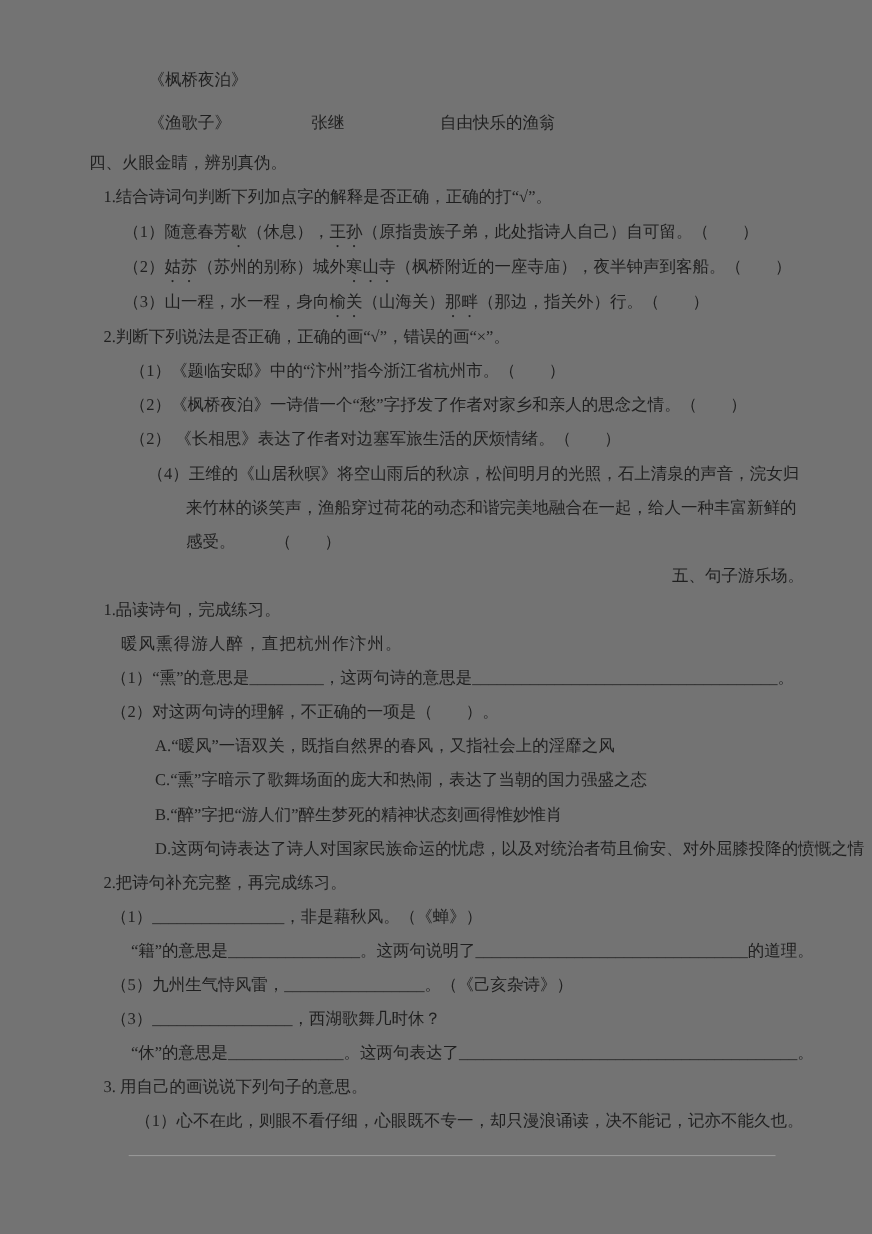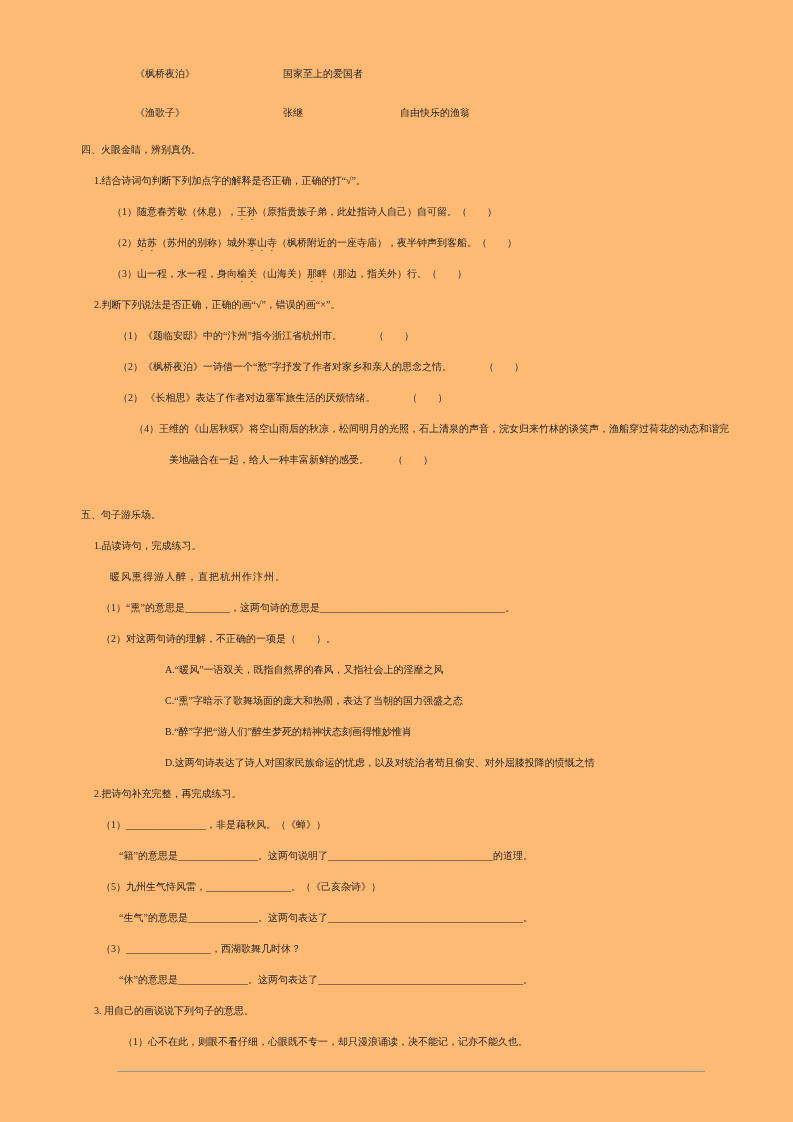--- a/index.html
+++ b/index.html
@@ -1,73 +1,72 @@
 <!DOCTYPE html>
 <html><head>
 <meta charset="utf-8">
 <style>
   html,body{margin:0;padding:0;background:#ffffff;}
   .page{
     position:relative;
     width:793px;height:1122px;
     box-sizing:border-box;
     padding:58px 62px 0 81px;
-    background:#fdba74;
+    background:#737373;
     overflow:hidden;
     font-family:"Liberation Serif","DejaVu Serif",serif;
-    font-size:10px;
+    font-size:15px;
     color:#1f1f1f;
   }
   .ln{line-height:31px;margin:0;white-space:nowrap;}
   .wrapln{white-space:normal;}
   
   .ind-intro{margin-left:13px;}
   .ind-q1item{margin-left:31px;}
-  .ind-q2item{margin-left:37px;gap:32px;}
+  .ind-q2item{margin-left:37px;}
   .ind-q2item4{margin-left:53px;padding-left:35px;text-indent:-35px;}
   .ind-sub{margin-left:20px;}
   .ind-quote{margin-left:38px;}
   .ind-poem{margin-left:29px;}
-  .ind-opt{margin-left:84px;}
+  .ind-opt{margin-left:60px;}
   .ind-q3item{margin-left:42px;}
   
   .match-row{display:flex;line-height:31px;}
   .match-row.first{margin-bottom:8px;}
   .m-title{margin-left:54px;width:148px;}
   .m-author{width:117px;}
   
   .flexline{display:flex;}
   .paren-r{margin-right:22px;}
   .paren-r2{margin-right:55px;}
   .inline-paren{margin-left:2.4em;}
   
   .em-dot{
     -webkit-text-emphasis:filled dot;
     -webkit-text-emphasis-position:under left;
     text-emphasis:filled dot;
     text-emphasis-position:under left;
   }
   .sec-head{margin-top:6px;}
-  .sec-head5{margin-top:24px;}
+  .sec-head5{margin-top:0;text-align:right;}
   .poem{letter-spacing:1px;}
   .answer-line{
     margin:14px 0 0 36px;
     width:588px;height:0;
     border-top:1.5px solid #979797;
   }
 </style>
 </head>
 <body>
 
 <div class="page">
 
   <div>
     <div class="match-row first">
       <span class="m-title">《枫桥夜泊》</span>
-      <span class="m-desc">国家至上的爱国者</span>
     </div>
     <div class="match-row">
       <span class="m-title">《渔歌子》</span>
       <span class="m-author">张继</span>
       <span class="m-desc">自由快乐的渔翁</span>
     </div>
   </div>
 
   <div>
     <p class="ln sec-head">四、火眼金睛，辨别真伪。</p>
@@ -117,21 +116,20 @@
     <p class="ln ind-opt">A.“暖风”一语双关，既指自然界的春风，又指社会上的淫靡之风</p>
     <p class="ln ind-opt">C.“熏”字暗示了歌舞场面的庞大和热闹，表达了当朝的国力强盛之态</p>
     <p class="ln ind-opt">B.“醉”字把“游人们”醉生梦死的精神状态刻画得惟妙惟肖</p>
     <p class="ln ind-opt">D.这两句诗表达了诗人对国家民族命运的忧虑，以及对统治者苟且偷安、对外屈膝投降的愤慨之情</p>
 
     <p class="ln ind-intro">2.把诗句补充完整，再完成练习。</p>
 
     <p class="ln ind-sub">（1）________________，非是藉秋风。（《蝉》）</p>
     <p class="ln ind-quote">“籍”的意思是________________。这两句说明了_________________________________的道理。</p>
     <p class="ln ind-sub">（5）九州生气恃风雷，_________________。（《己亥杂诗》）</p>
-    <p class="ln ind-quote">“生气”的意思是______________。这两句表达了_______________________________________。</p>
     <p class="ln ind-sub">（3）_________________，西湖歌舞几时休？</p>
     <p class="ln ind-quote">“休”的意思是______________。这两句表达了_________________________________________。</p>
 
     <p class="ln ind-intro">3. 用自己的画说说下列句子的意思。</p>
     <p class="ln ind-q3item">（1）心不在此，则眼不看仔细，心眼既不专一，却只漫浪诵读，决不能记，记亦不能久也。</p>
 
     <div class="answer-line"></div>
   </div>
 
 </div>

